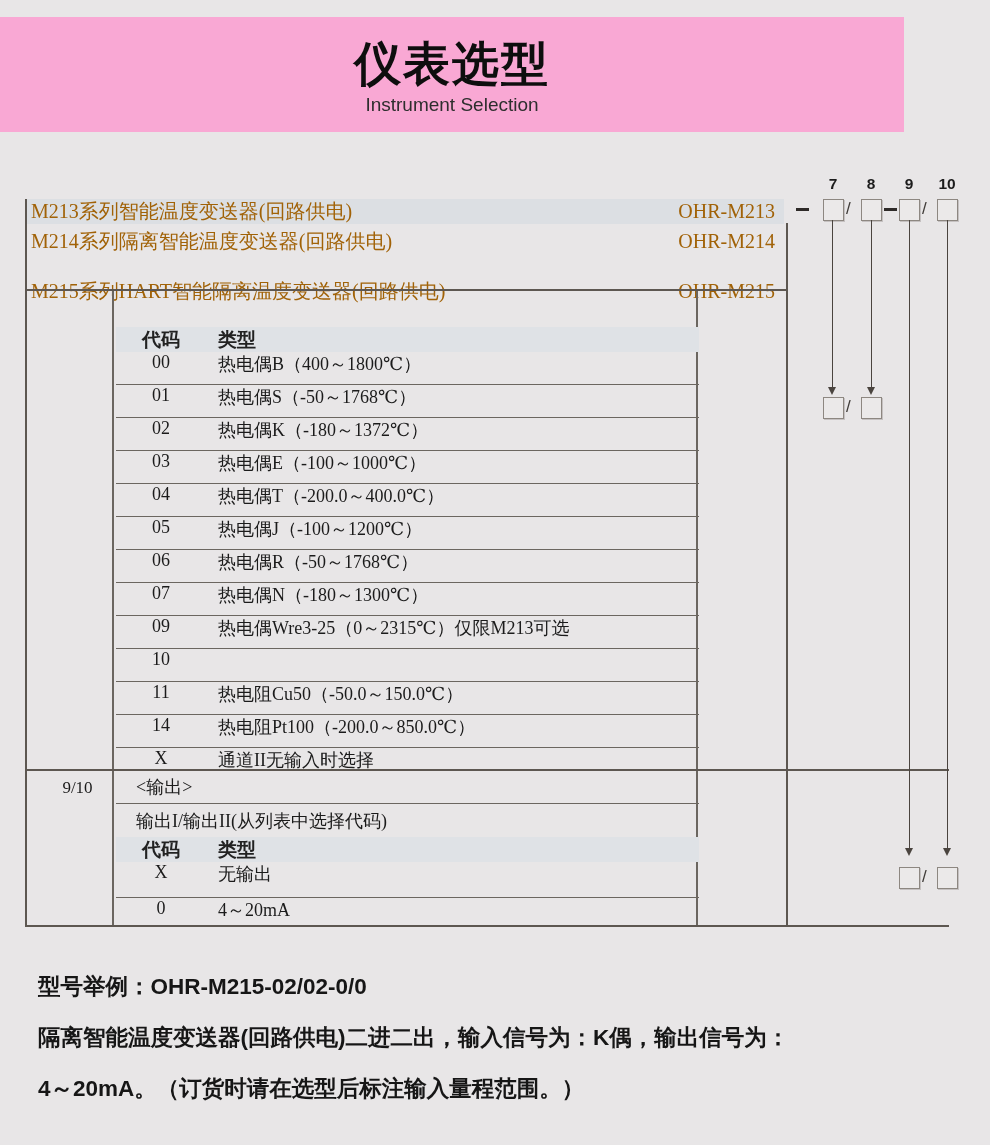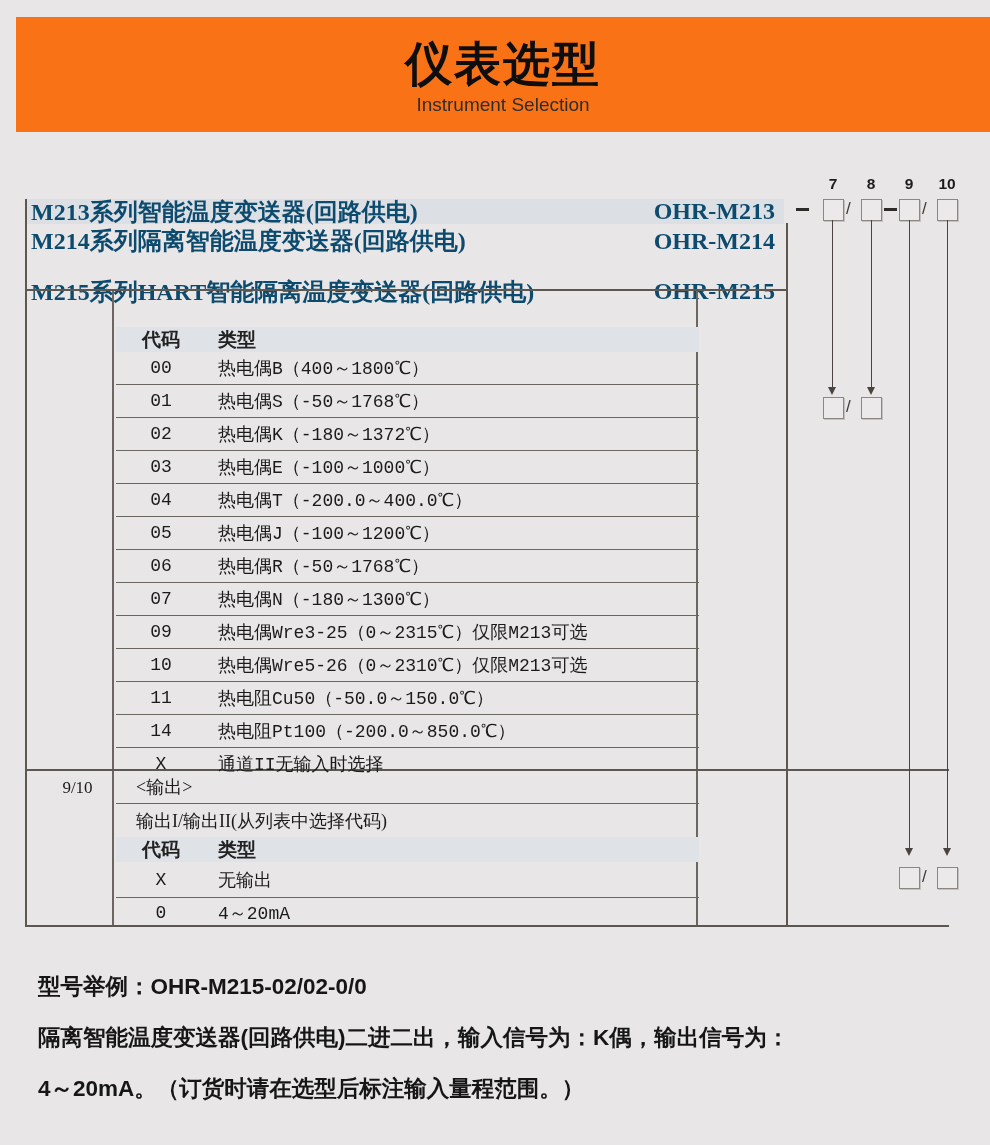--- a/index.html
+++ b/index.html
@@ -4,36 +4,36 @@
 <style>
   html,body{margin:0;padding:0;}
   body{
     width:990px;height:1145px;position:relative;overflow:hidden;
     background:#e8e6e7;
     font-family:"Liberation Serif","DejaVu Serif",serif;
     color:#1b1b1b;
   }
 
   
-  .band{position:absolute;left:16px;top:17px;width:974px;height:115px;background:#f97316;}
+  .band{position:absolute;left:0;top:17px;width:904px;height:115px;background:#f9a8d4;}
   .title{
     margin-top:16px;text-align:center;
     font-family:"Liberation Sans","DejaVu Sans",sans-serif;
     font-weight:bold;font-size:47px;letter-spacing:2px;color:#0e0e0e;
   }
   .subtitle{
     text-align:center;font-family:"Liberation Sans","DejaVu Sans",sans-serif;
     font-size:19px;color:#2e2e2e;margin-top:-2px;
   }
 
   
   .prod{
     position:absolute;left:26px;width:758px;box-sizing:border-box;
     display:flex;justify-content:space-between;align-items:center;
-    padding:0 9px 0 5px;font-size:24px;color:#0c4a6e;font-weight:bold;
+    padding:0 9px 0 5px;font-size:20px;color:#a16207;
   }
   .p1{top:199px;height:25px;background:#dcdfe3;}
   .p2{top:226px;height:30px;}
   .p3{top:276px;height:31px;}
 
   
   .vline,.hline{position:absolute;background:#5d5751;}
   .l-left  {left:25px; top:199px; width:2px;   height:728px;}
   .l-right {left:786px;top:223px; width:2px;   height:704px;}
   .l-v1    {left:112px;top:290px; width:1.5px; height:637px;background:#6b6660;}
@@ -46,22 +46,22 @@
   .tbl{position:absolute;left:116px;width:583px;}
   .tbl-input{top:327px;}
   .tbl-output{top:771px;}
   .t-head{
     height:25px;background:#dfe2e6;display:flex;align-items:center;
     font-weight:bold;font-size:19px;color:#222;
   }
   .c-code{width:58px;text-align:center;margin-left:16px;flex:0 0 auto;}
   .c-type{margin-left:28px;white-space:nowrap;}
   .t-row{
-    height:32px;display:flex;align-items:center;
-    border-bottom:1.2px solid #6b6660;font-size:18px;font-family:Liberation Mono, monospace;
+    height:32px;display:flex;
+    border-bottom:1.2px solid #6b6660;font-size:18px;
   }
   .t-row:last-child{border-bottom:none;}
   .out-rows .t-row{height:35px;}
   .out-rows .t-row:last-child{height:29px;}
   .o-row{display:flex;align-items:center;padding-left:20px;font-size:18px;}
   .o-h{height:32px;border-bottom:1.2px solid #6b6660;}
   .o-sub{height:33px;}
   .row-label{
     position:absolute;left:34px;top:771px;width:87px;height:33px;
     display:flex;align-items:center;justify-content:center;font-size:17px;
@@ -164,21 +164,20 @@
       <div class="t-row">
         <span class="c-code">07</span>
         <span class="c-type">热电偶N（-180～1300℃）</span>
       </div>
       <div class="t-row">
         <span class="c-code">09</span>
         <span class="c-type">热电偶Wre3-25（0～2315℃）仅限M213可选</span>
       </div>
       <div class="t-row">
         <span class="c-code">10</span>
-        <span class="c-type">热电偶Wre5-26（0～2310℃）仅限M213可选</span>
       </div>
       <div class="t-row">
         <span class="c-code">11</span>
         <span class="c-type">热电阻Cu50（-50.0～150.0℃）</span>
       </div>
       <div class="t-row">
         <span class="c-code">14</span>
         <span class="c-type">热电阻Pt100（-200.0～850.0℃）</span>
       </div>
       <div class="t-row">

